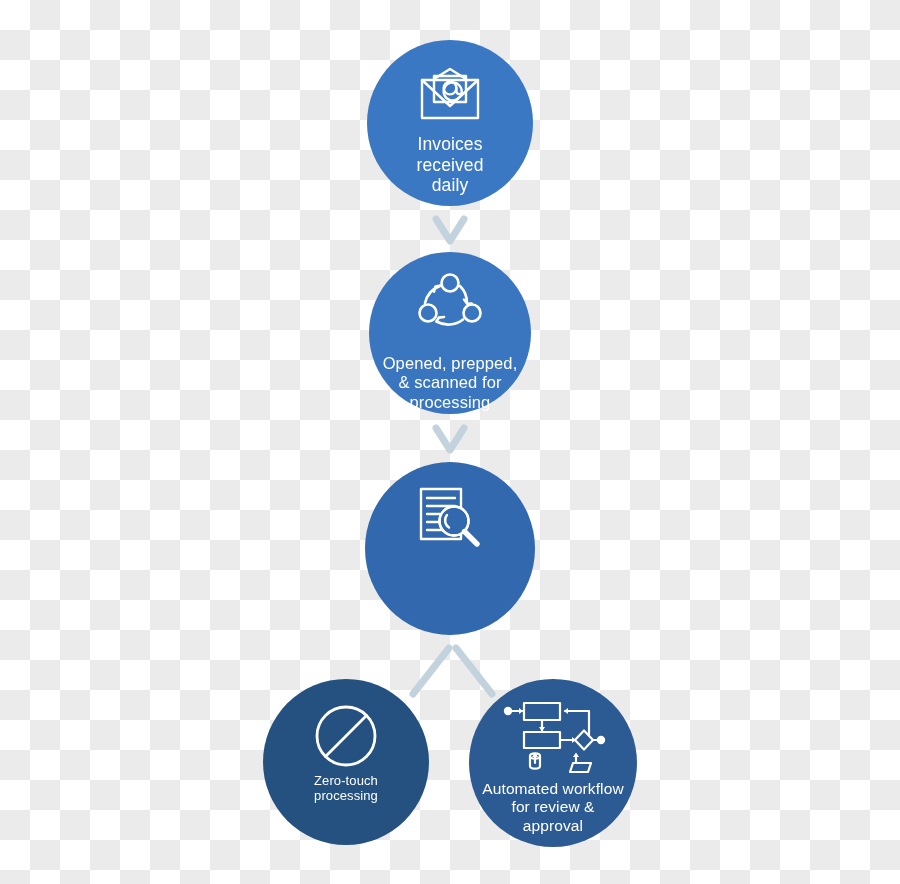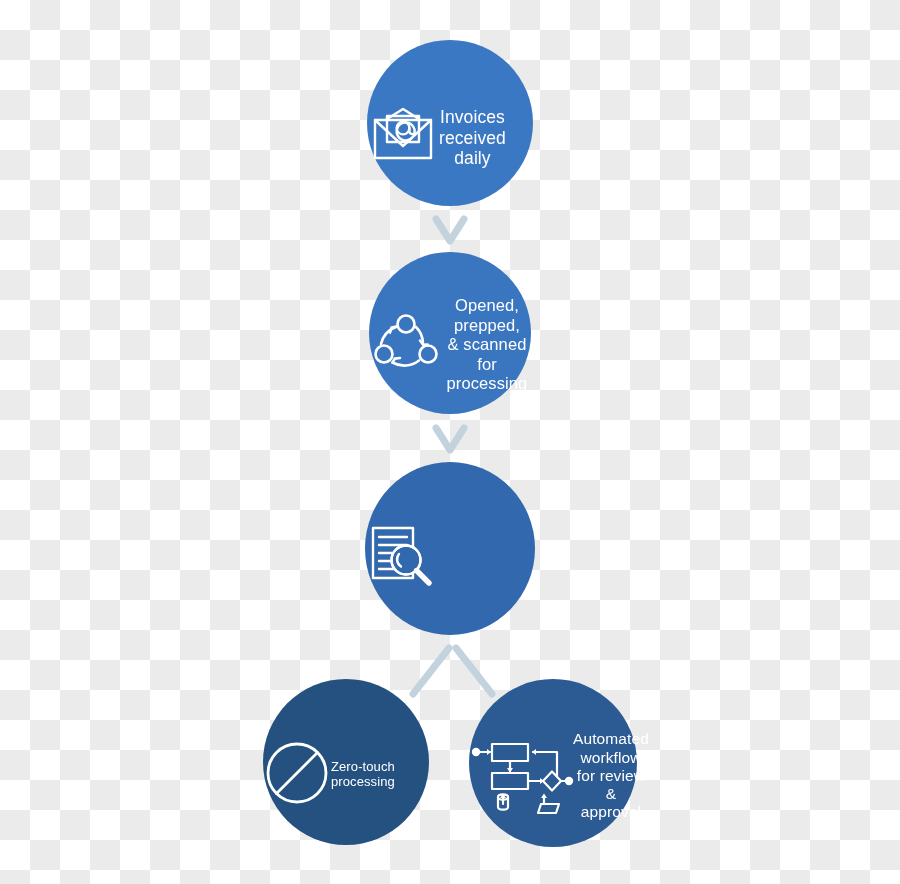--- a/index.html
+++ b/index.html
@@ -24,21 +24,21 @@
   .canvas {
     position: absolute;
     inset: 0;
   }
 
   
   .node {
     position: absolute;
     border-radius: 50%;
     display: flex;
-    flex-direction: row;
+    flex-direction: column;
     align-items: center;
     justify-content: flex-start;
     box-sizing: border-box;
     color: #ffffff;
     text-align: center;
   }
 
   .node .icon-wrap {
     display: flex;
     align-items: center;
@@ -72,21 +72,21 @@
     left: 369px;
     top: 252px;
     width: 162px;
     height: 162px;
     background: #3a75bf;
     padding-top: 18px;
   }
   #node-opened .icon-wrap { height: 62px; }
   #node-opened .node-label {
     font-size: 16.5px;
-    margin-top: 6px;
+    margin-top: 22px;
   }
 
   
   #node-capture {
     left: 365px;
     top: 462px;
     width: 170px;
     height: 173px;
     background: #3268ad;
     padding-top: 22px;
@@ -117,21 +117,21 @@
     left: 469px;
     top: 679px;
     width: 168px;
     height: 168px;
     background: #2c5a93;
     padding-top: 20px;
   }
   #node-workflow .icon-wrap { height: 66px; }
   #node-workflow .node-label {
     font-size: 15.5px;
-    margin-top: 6px;
+    margin-top: 15px;
   }
 
   
   .connector {
     position: absolute;
   }
   #connector-1 { left: 420px; top: 205px; width: 60px; height: 52px; }
   #connector-2 { left: 420px; top: 414px; width: 60px; height: 52px; }
   #connector-split { left: 405px; top: 636px; width: 95px; height: 80px; }
 

